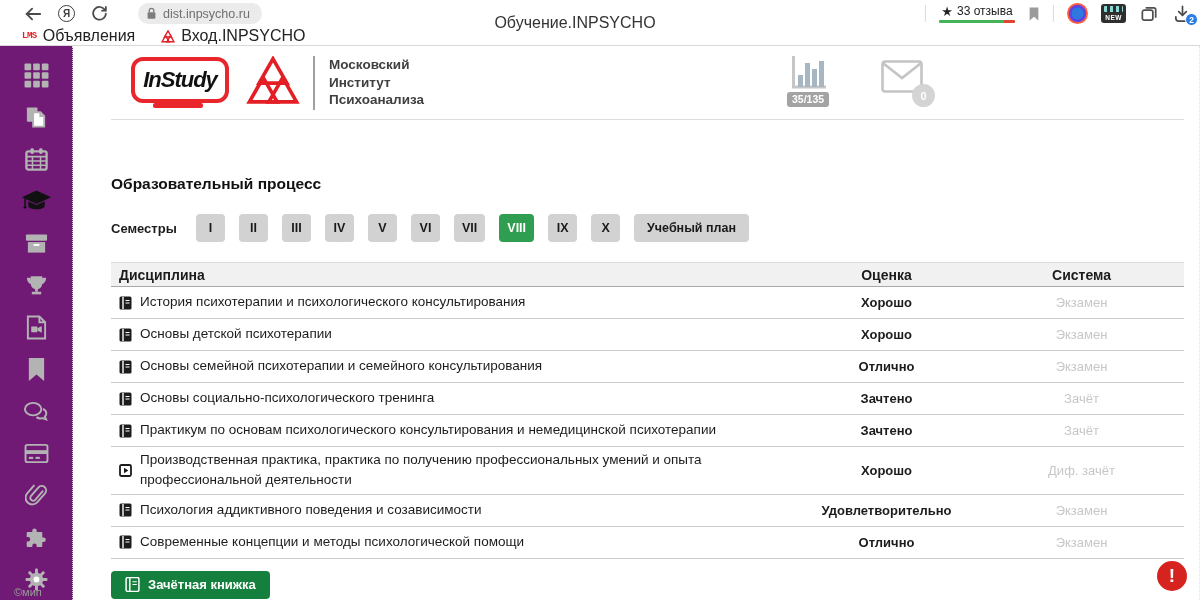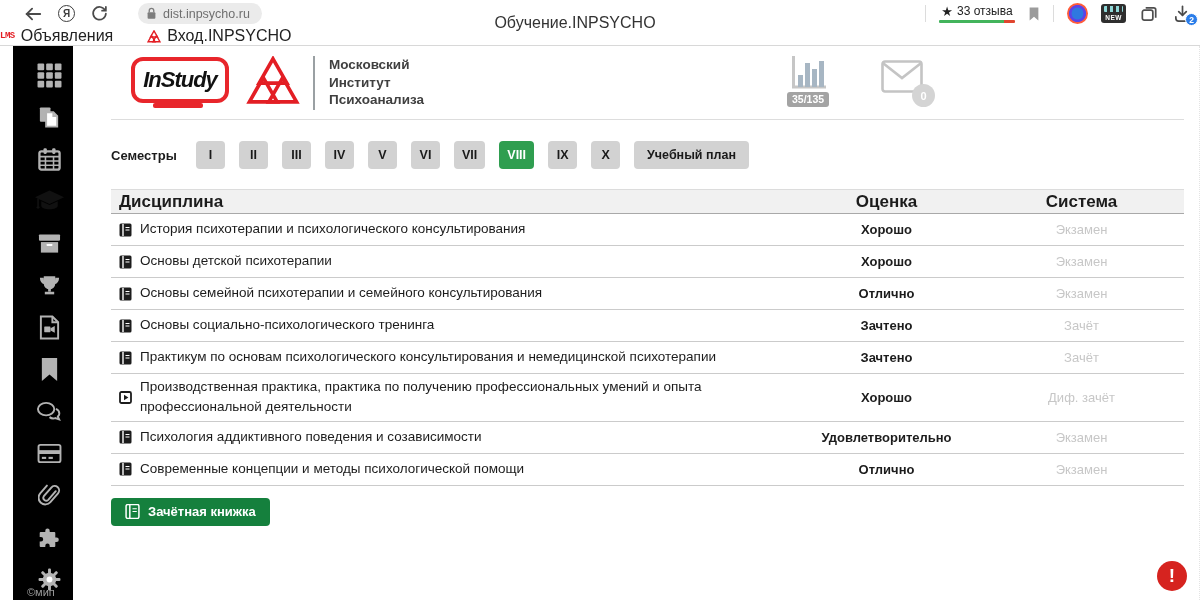--- a/index.html
+++ b/index.html
@@ -24,28 +24,28 @@
   .reviews-bar { width:76px; height:3px; margin-top:2px; border-radius:1px;
       background:linear-gradient(to right,#43b45c 0 85%,#e0452f 85% 100%); }
   .profile-circle { width:21px; height:21px; border-radius:50%;
       background:radial-gradient(circle at 50% 50%, #2f78e0 0 38%, #5b44e6 42% 55%, #ff5b3b 60% 78%, #ff9a3c 80% 100%); }
   .new-icon { position:relative; width:25px; height:19px; background:#2e2e2e; border-radius:3px; display:flex; align-items:flex-end; justify-content:center; padding-bottom:2px; }
   .new-pix { position:absolute; top:2px; left:3px; right:3px; height:6px; border-radius:1px;
       background:repeating-linear-gradient(90deg,#8fd8d8 0 3px,#2e2e2e 3px 6px); }
   .new-label { color:#fff; font-size:6.5px; font-weight:bold; letter-spacing:.4px; }
   .dl-wrap { position:relative; }
   .dl-badge { position:absolute; right:-6px; bottom:-3px; width:13px; height:13px; border-radius:50%; background:#2b7de9; color:#fff; font-size:8.5px; font-weight:bold; display:flex; align-items:center; justify-content:center; border:1px solid #fff; }
-  .bookmarks-row { height:18px; display:flex; align-items:center; gap:8px; }
+  .bookmarks-row { height:18px; display:flex; align-items:center; padding-left:22px; }
   .bm-item { display:flex; align-items:center; gap:6px; cursor:pointer; }
   .lms-fav { font-family:"Liberation Mono",monospace; font-size:9px; font-weight:bold; color:#e31e24; letter-spacing:-.5px; }
   .bm-label { font-size:16px; color:#222; }
   .bm-gap { margin-left:26px; }
 
   
-  .sidebar { position:absolute; left:13px; top:46px; bottom:0; width:73px; border-right:1px dotted #d9d9d9; background:#000000; }
+  .sidebar { position:absolute; left:0; top:46px; bottom:0; width:73px; border-right:1px dotted #d9d9d9; background:#701a75; }
   .side-icons { display:flex; flex-direction:column; align-items:center; padding-top:17px; gap:17px; }
   .side-icon { color:#b3b3b3; cursor:pointer; display:flex; align-items:center; justify-content:center; height:25px; }
   .side-icon.active { color:#111; }
   .copyright { position:absolute; left:14px; bottom:2px; font-size:11px; color:#9b9b9b; }
 
   
   .main-area { position:absolute; left:73px; top:46px; right:0; bottom:0; background:#fff; border-right:1px dotted #e3e3e3; }
   .site-header { position:relative; height:74px; margin:0 15px 0 38px; border-bottom:1px solid #ddd; display:flex; align-items:center; }
   .instudy-logo { position:relative; width:98px; height:46px; border:4px solid #e8262b; border-radius:12px; display:flex; align-items:center; justify-content:center; margin:2px 14px 8px 20px; }
   .instudy-text { font-size:22px; font-weight:bold; font-style:italic; color:#111; letter-spacing:-1px; }
@@ -62,21 +62,21 @@
 
   .sem-row { display:flex; align-items:center; margin:21px 0 0 38px; }
   .sem-label { font-size:13px; font-weight:bold; width:65px; margin-right:20px; }
   .sem-btns { display:flex; gap:14px; align-items:center; }
   .sem-btn { min-width:29px; height:28px; padding:0 8px; background:#d2d2d2; border:none; border-radius:4px; font-family:inherit; font-size:12.5px; font-weight:bold; color:#1a1a1a; cursor:pointer; }
   .sem-btn.active { background:#2f9e50; color:#fff; }
   .plan-btn { padding:0 13px; }
 
   .tbl { margin:20px 15px 0 38px; font-size:13.5px; }
   .tbl-head, .tbl-row { display:grid; grid-template-columns:1fr 185px 205px; align-items:center; }
-  .tbl-head { background:#f1f1f1; border-top:1px solid #dcdcdc; border-bottom:1px solid #a9a9a9; height:25px; font-weight:bold; font-size:17px; }
+  .tbl-head { background:#f1f1f1; border-top:1px solid #dcdcdc; border-bottom:1px solid #a9a9a9; height:25px; font-weight:bold; font-size:14px; }
   .tbl-head .h-disc { padding-left:8px; }
   .tbl-head .h-grade, .tbl-head .h-sys { text-align:center; }
   .tbl-row { border-bottom:1px solid #cbcbcb; min-height:32px; padding:3px 0; cursor:pointer; }
   .cell-disc { display:flex; align-items:center; gap:8px; padding:0 70px 0 8px; line-height:1.5; }
   .row-icon { flex:0 0 auto; display:flex; }
   .cell-grade { text-align:center; font-weight:bold; font-size:13px; }
   .cell-sys { text-align:center; color:#c7c7c7; font-size:13px; }
 
   .gradebook-btn { display:inline-flex; align-items:center; gap:8px; margin:12px 0 0 38px; background:#15803d; color:#fff; border:none; border-radius:4px; height:28px; padding:0 14px; font-family:inherit; font-size:13px; font-weight:bold; cursor:pointer; }
 
@@ -319,20 +319,21 @@
       </div>
       <div class="hdr-mail" style="position:absolute;">
         <svg width="42" height="33" viewBox="0 0 42 33" fill="none" stroke="#c4c4c4" stroke-width="2.6">
             <rect x="1.5" y="1.5" width="39" height="30" rx="2.5"></rect>
             <path d="M2.5 3.5L21 18 39.5 3.5"></path>
           </svg>
         <span class="mail-badge">0</span>
       </div>
     </div>
 
+    <div class="page-title">Образовательный процесс</div>
 
     <div class="sem-row">
       <span class="sem-label">Семестры</span>
       <div class="sem-btns">
         <button class="sem-btn">I</button>
         <button class="sem-btn">II</button>
         <button class="sem-btn">III</button>
         <button class="sem-btn">IV</button>
         <button class="sem-btn">V</button>
         <button class="sem-btn">VI</button>

